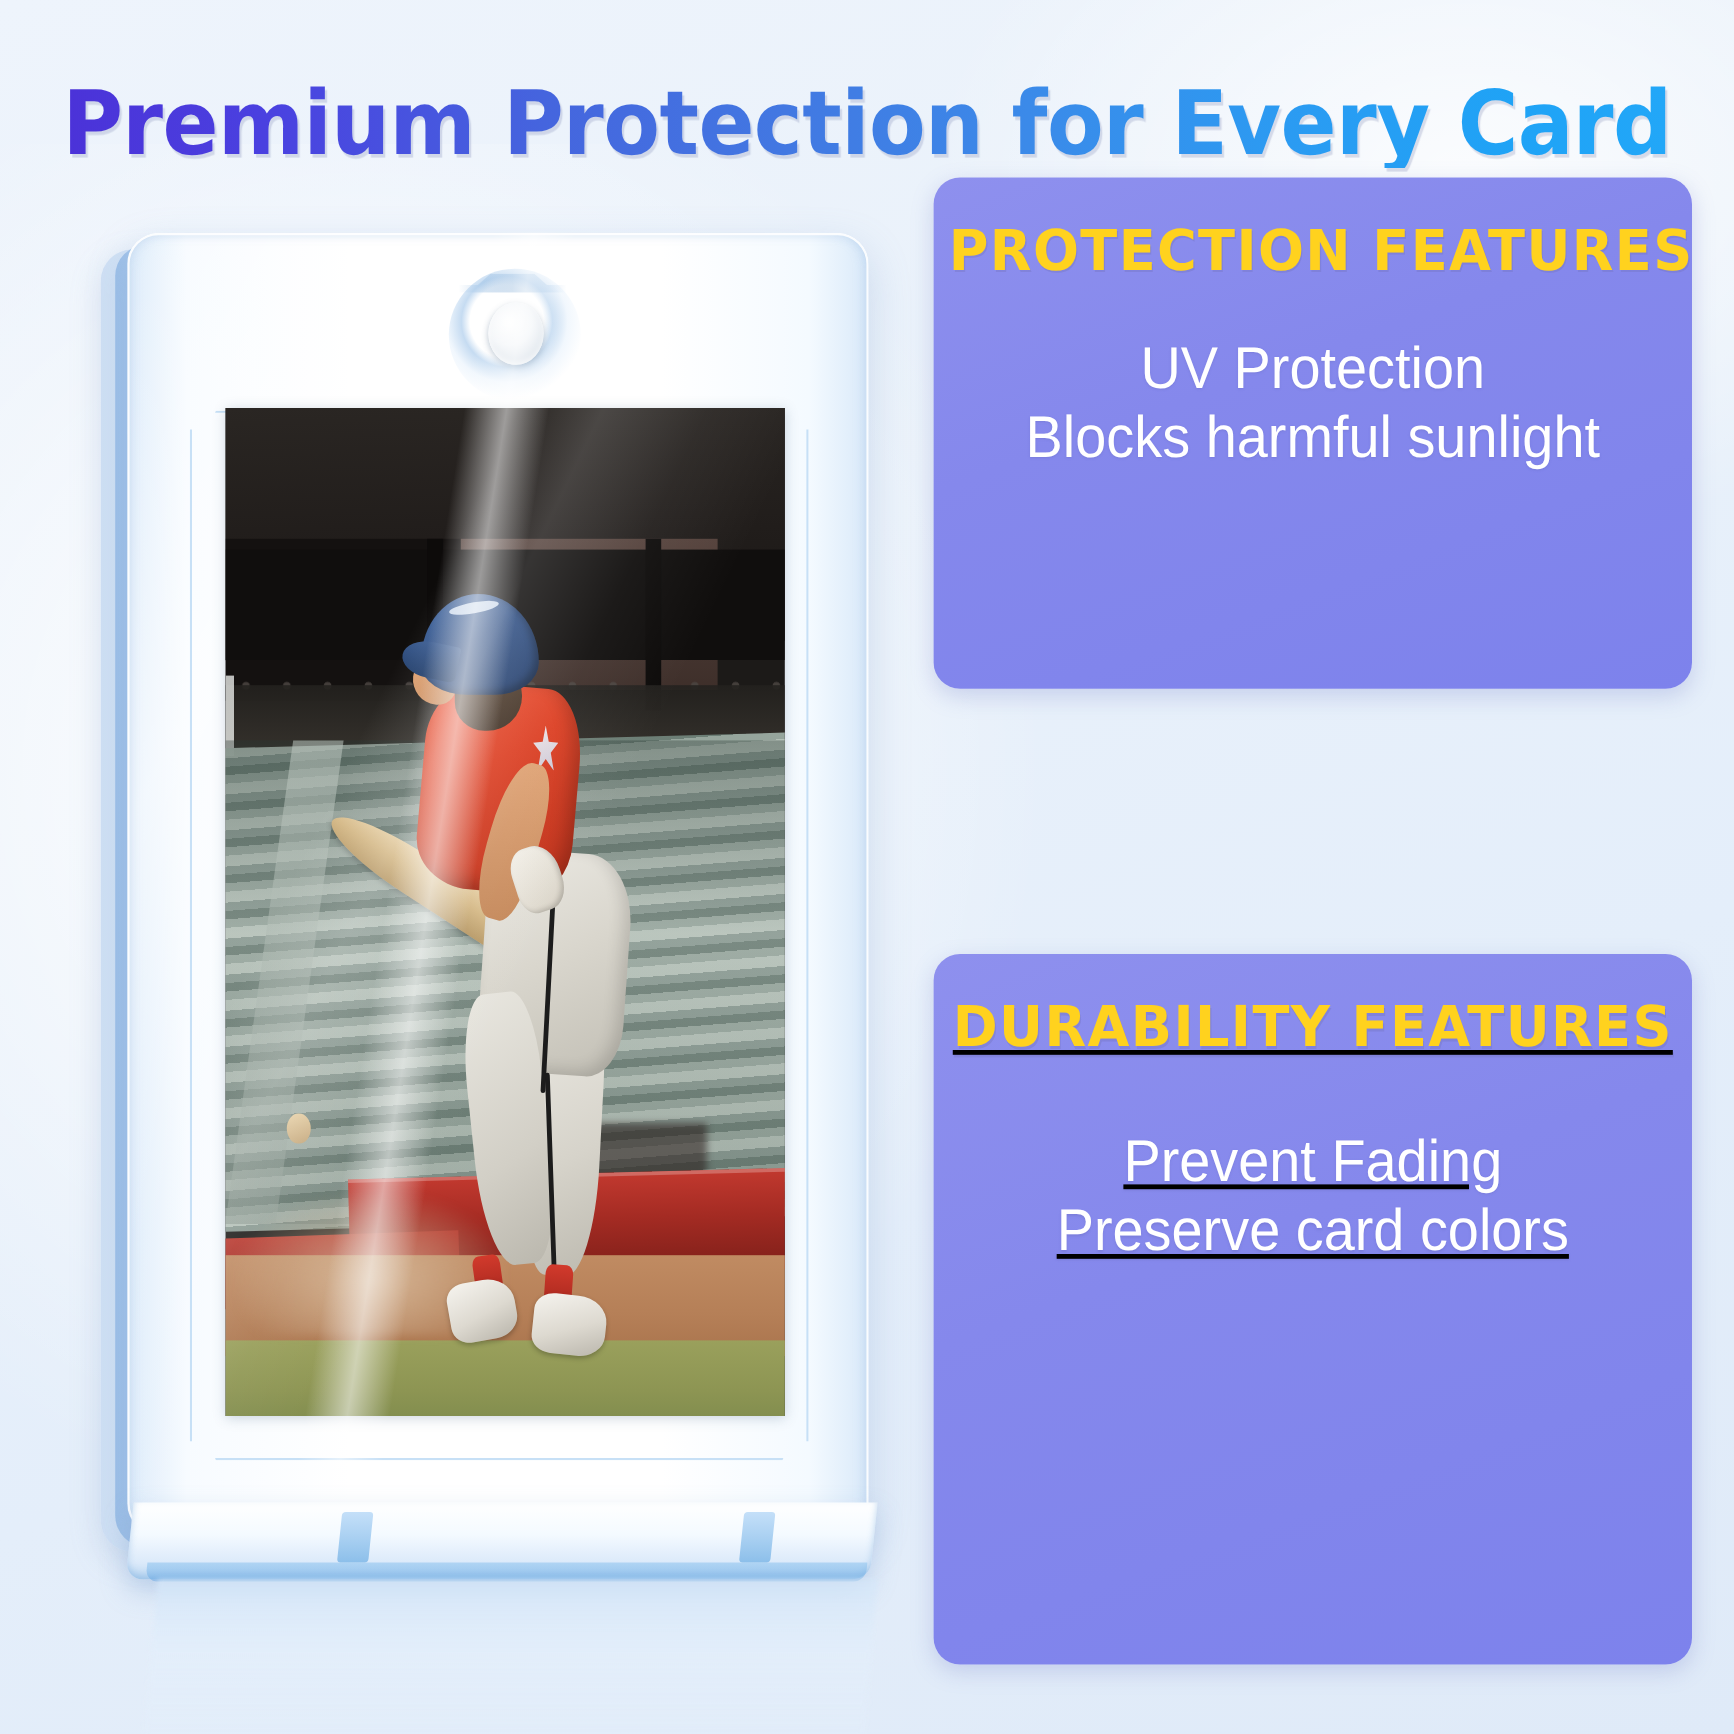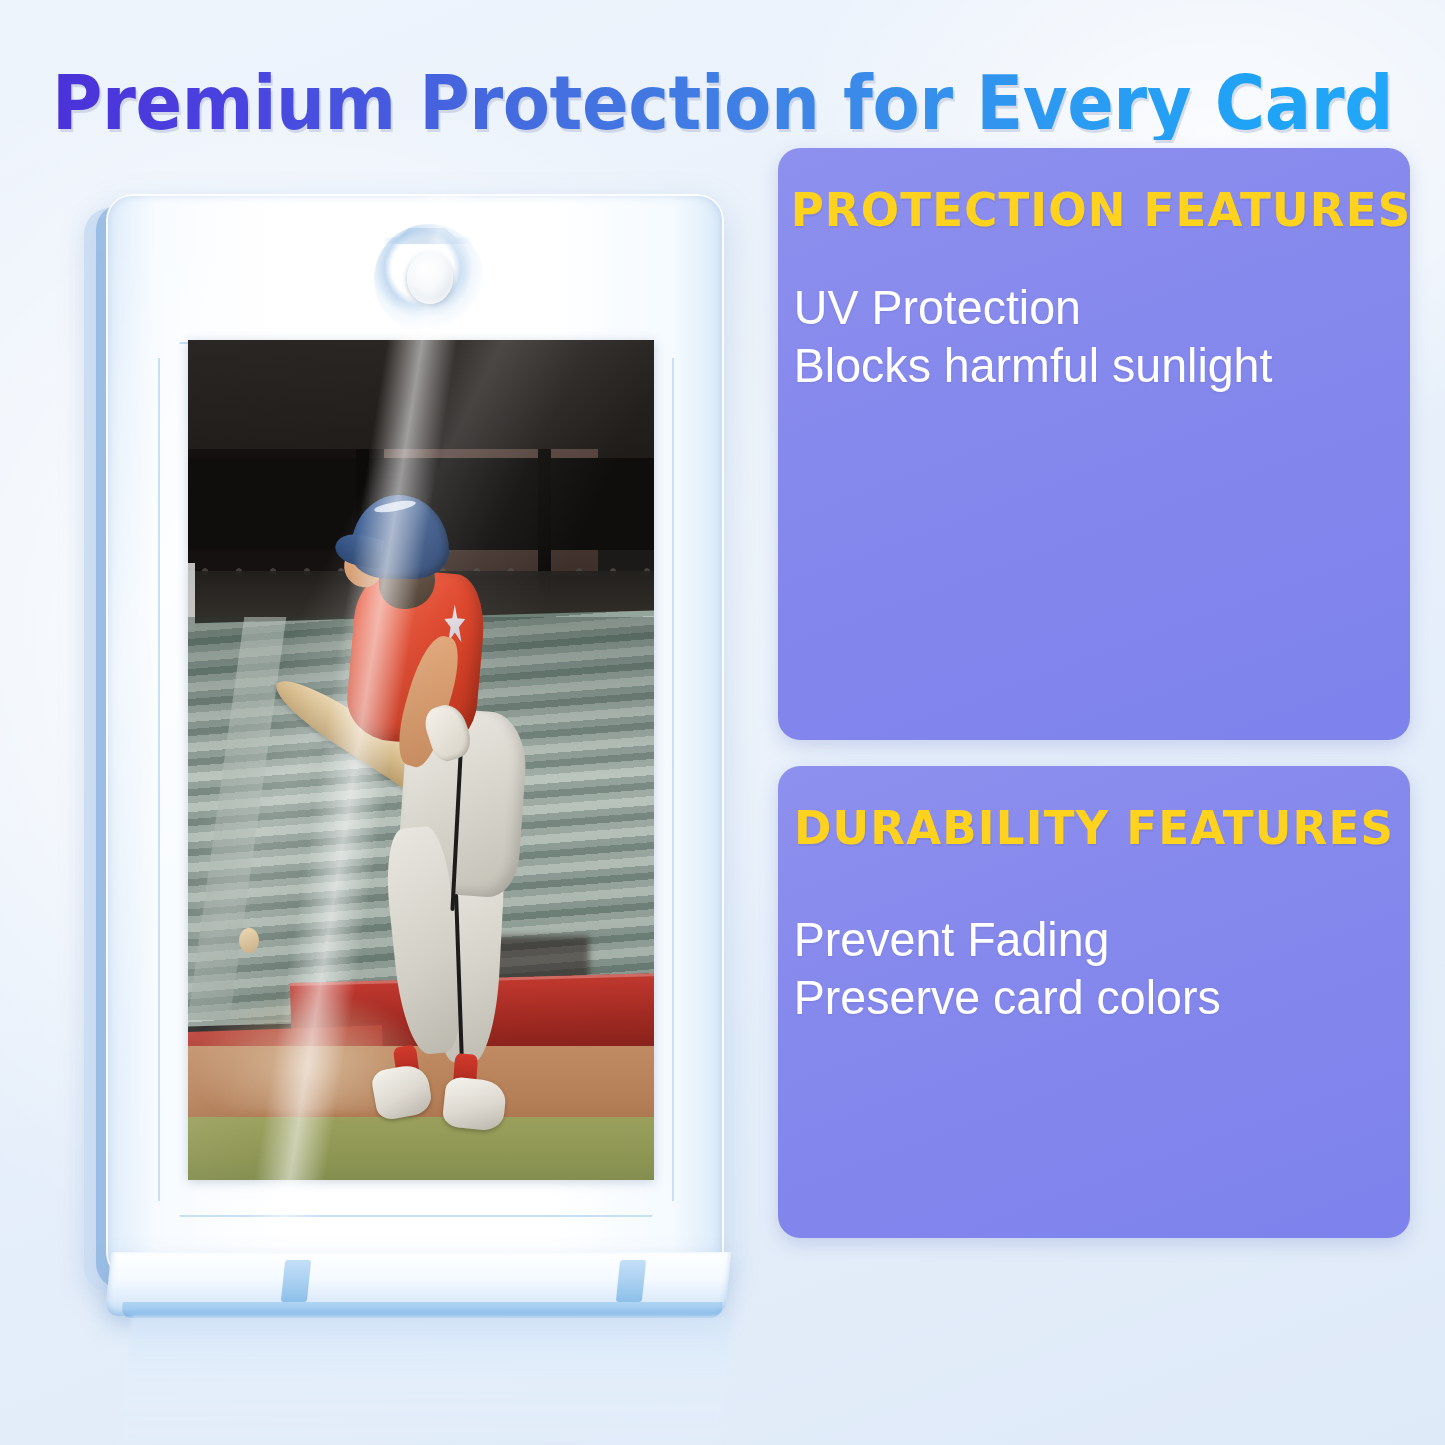--- a/index.html
+++ b/index.html
@@ -544,22 +544,22 @@
   .panel {
     position: absolute;
     left: 778px;
     width: 632px;
     border-radius: 22px;
     background: linear-gradient(160deg, #8e90ee 0%, #8588ec 40%, #7d82ec 100%);
     box-shadow: 0 6px 18px rgba(120,130,200,0.28);
     box-sizing: border-box;
     padding: 0;
   }
-  #panel-protection { top: 148px;  height: 592px; }
-  #panel-durability { top: 766px;  height: 472px; }
+  #panel-protection { top: 148px;  height: 426px; }
+  #panel-durability { top: 795px;  height: 592px; text-decoration: underline; }
 
   .panel-heading {
     font-family: "DejaVu Sans", sans-serif;
     font-weight: bold;
     font-size: 47px;
     letter-spacing: 1.2px;
     color: #FFD21E;
     text-align: center;
     margin: 0;
     padding-top: 34px;
@@ -567,20 +567,21 @@
     text-shadow: 1px 2px 0 rgba(110,110,180,0.30);
     white-space: nowrap;
   }
 
   .feature-list {
     margin: 0;
     padding: 0;
     list-style: none;
   }
   .feature {
+    text-align: center;
     color: #ffffff;
   }
   #panel-protection .feature { margin-top: 40px; }
   #panel-protection .feature:first-child { margin-top: 42px; }
   #panel-durability .feature { margin-top: 44px; }
   #panel-durability .feature:first-child { margin-top: 56px; }
 
   .feature-title, .feature-desc {
     font-family: "Liberation Sans", sans-serif;
     font-weight: normal;

